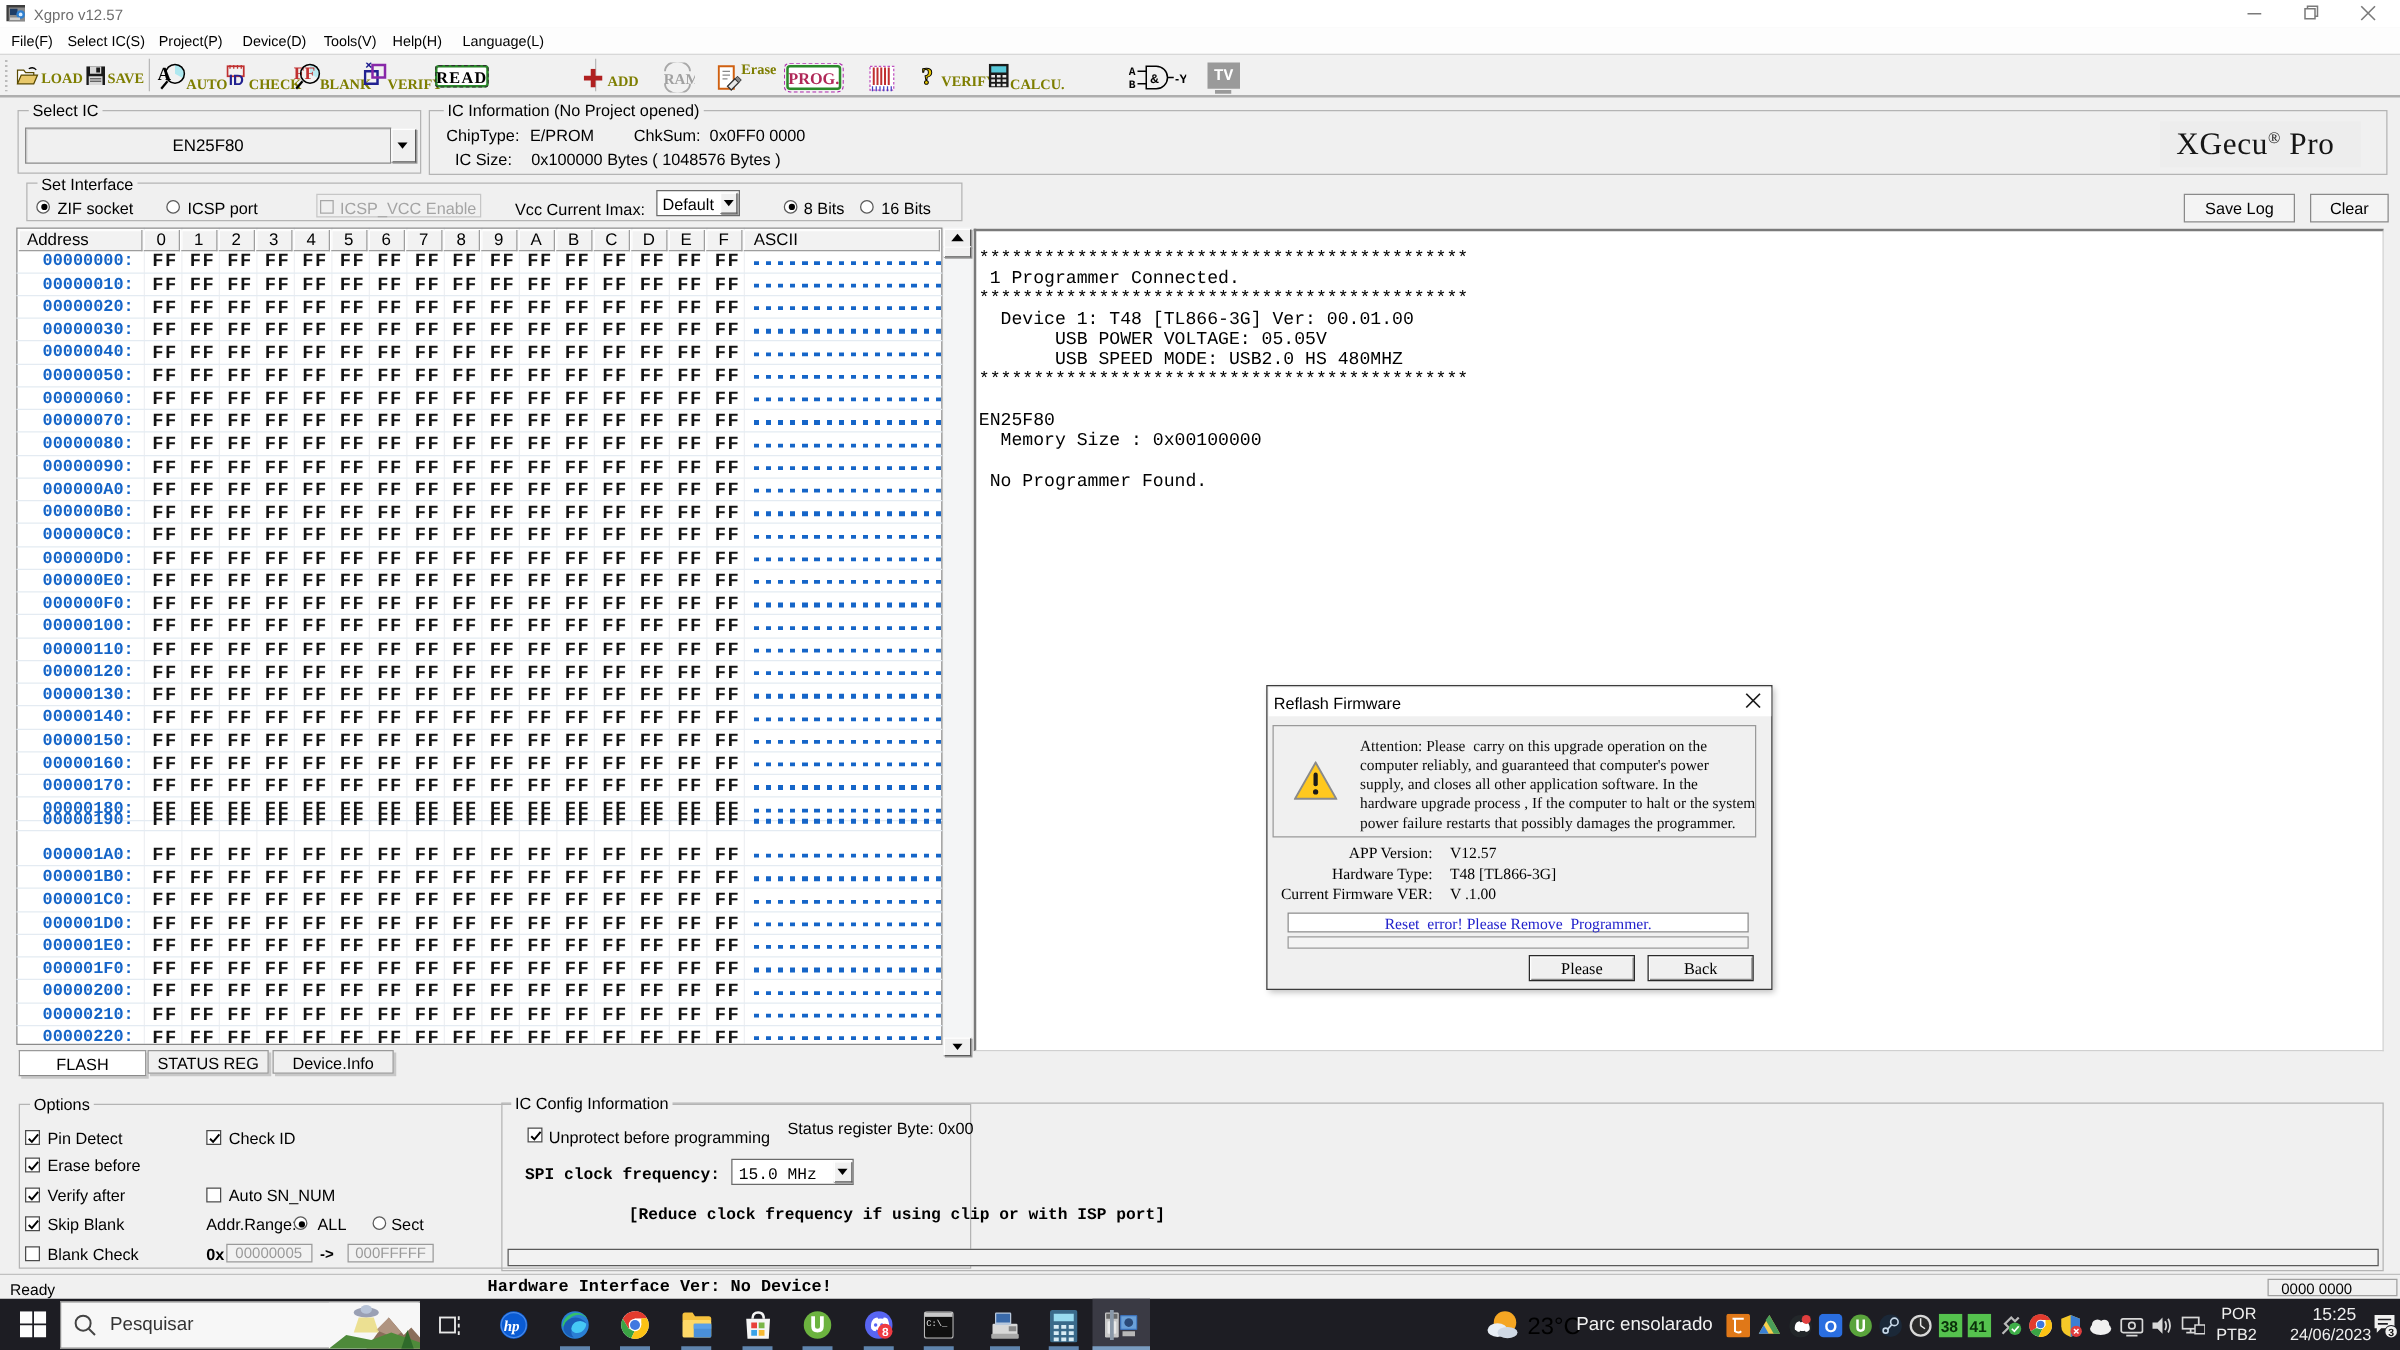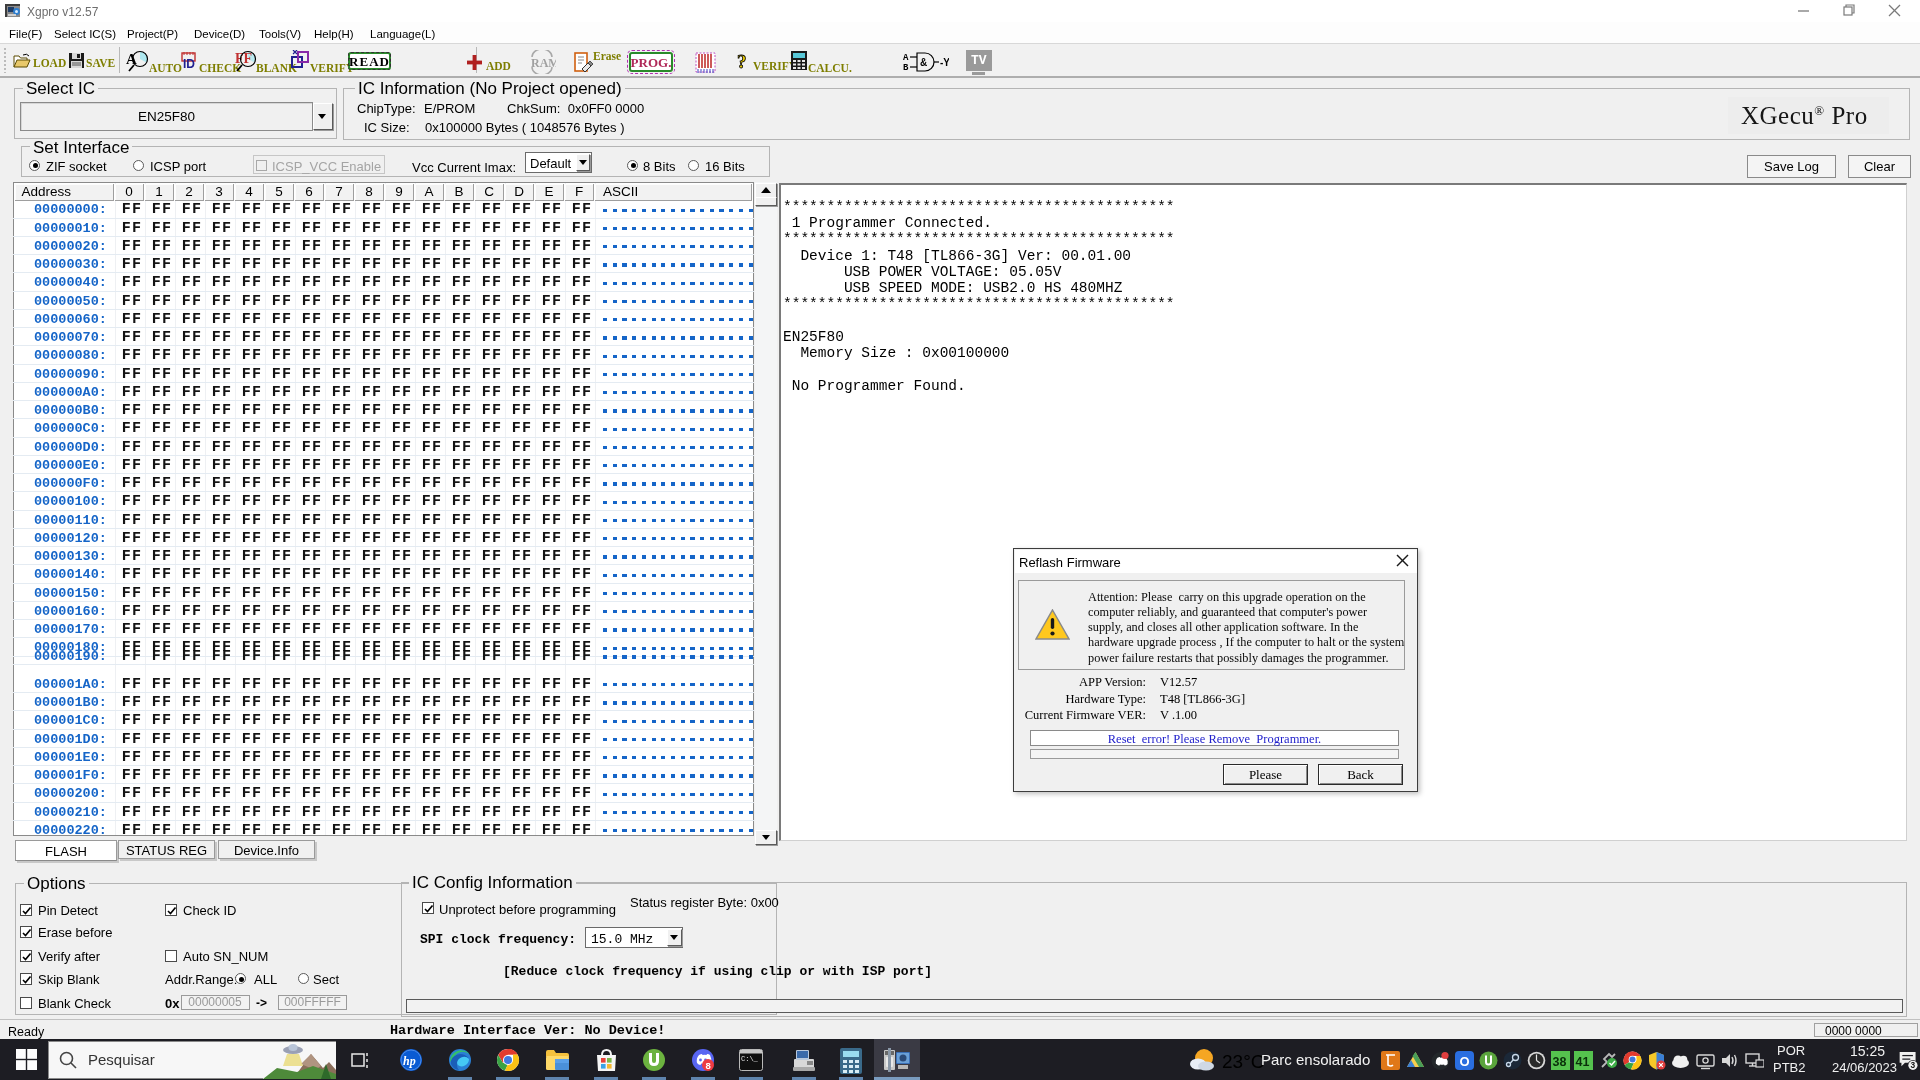--- a/index.html
+++ b/index.html
@@ -1,21 +1,21 @@
 <!DOCTYPE html>
 <html><head><meta charset="utf-8"><style>
 *{margin:0;padding:0;box-sizing:border-box}
 html,body{width:1920px;height:1080px;overflow:hidden}
 body{font-family:"Liberation Sans",sans-serif;background:#f0f0f0;position:relative}
 .ab{position:absolute}
 .t13{font-size:13px;color:#000}
 .mono{font-family:"Liberation Mono",monospace}
 .serif{font-family:"Liberation Serif",serif}
 .gbox{position:absolute;border:1px solid #b4b4b4}
-.glab{position:absolute;background:#f0f0f0;padding:0 3px;font-size:17px;color:#000;line-height:13px}
+.glab{position:absolute;background:#f0f0f0;padding:0 3px;font-size:13px;color:#000;line-height:13px}
 .tri-d{width:0;height:0;border-left:4px solid transparent;border-right:4px solid transparent;border-top:5px solid #000}
 .tri-u{width:0;height:0;border-left:5px solid transparent;border-right:5px solid transparent;border-bottom:6px solid #000}
 .btn3{background:#f0f0f0;border-top:1px solid #fff;border-left:1px solid #fff;border-right:1px solid #5a5a5a;border-bottom:1px solid #5a5a5a;box-shadow:1px 1px 0 #9a9a9a}
 .cb{position:absolute;width:12px;height:12px;background:#fff;border:1px solid #4a4a4a}
 .cb svg{position:absolute;left:0;top:0}
 .radio{position:absolute;width:11px;height:11px;border-radius:50%;background:#fff;border:1px solid #5a5a5a}
 .radio.sel:after{content:"";position:absolute;left:2.5px;top:2.5px;width:5px;height:5px;border-radius:50%;background:#000}
 .olv{color:#7e7e00;font-family:"Liberation Serif",serif;font-weight:bold;font-size:11.5px}
 .hxr{position:absolute;left:0;width:741px;height:18.25px;border-bottom:1px solid #e4ebf2}
 .hxr .adr{position:absolute;left:21px;top:2px;font-family:"Liberation Mono",monospace;font-weight:bold;font-size:13.5px;color:#1565c8}

